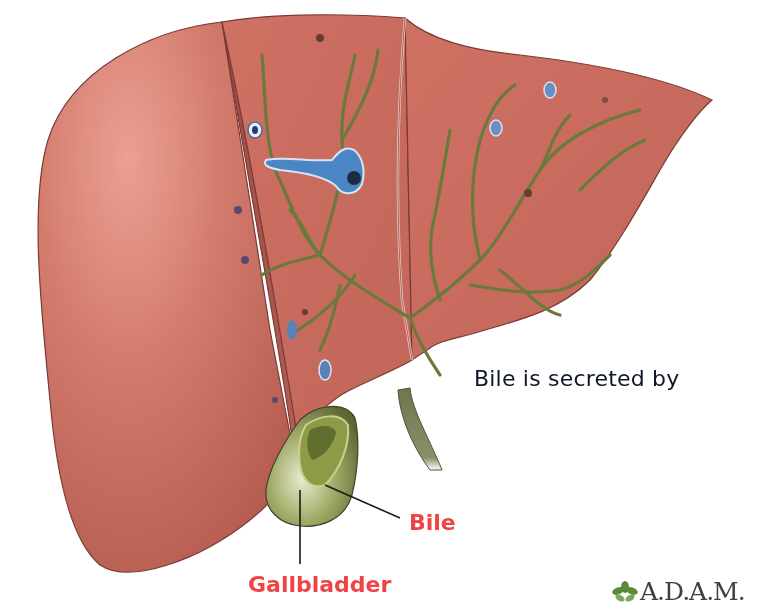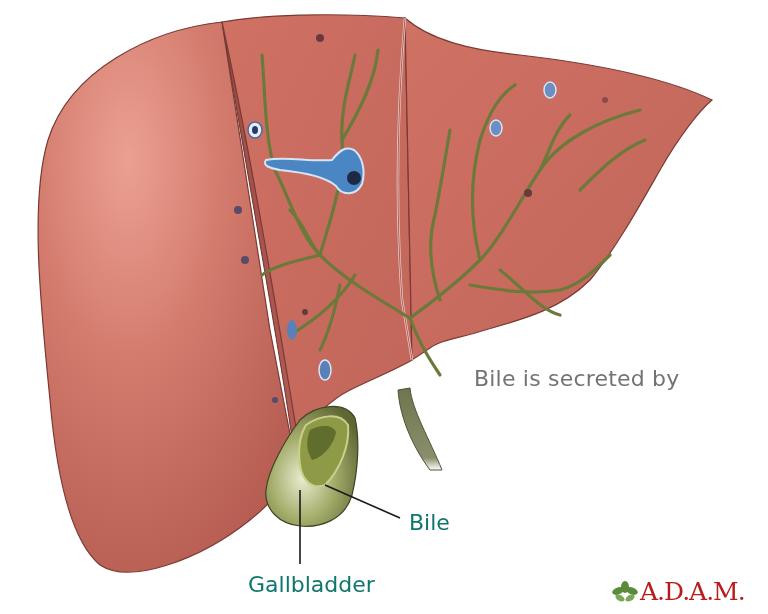--- a/index.html
+++ b/index.html
@@ -1,26 +1,26 @@
 <!DOCTYPE html>
 <html><head>
 <meta charset="utf-8">
 <style>
   html, body { margin: 0; padding: 0; background: #ffffff; }
   body { width: 768px; height: 614px; position: relative; overflow: hidden;
          font-family: "DejaVu Sans", sans-serif; }
   #stage { position: absolute; left: 0; top: 0; width: 768px; height: 614px; }
   .caption { position: absolute; left: 474px; top: 362px; font-size: 22px;
-             line-height: 34px; color: #737373; letter-spacing: 0.2px; }
+             line-height: 34px; color: #0f172a; letter-spacing: 0.2px; }
   .caption div { white-space: nowrap; }
-  .label { position: absolute; font-size: 22px; color: #0f766e; white-space: nowrap; }
+  .label { position: absolute; font-size: 22px; color: #ef4444; white-space: nowrap; font-weight: bold; }
   .label-bile { left: 409px; top: 510px; }
   .label-gb { left: 248px; top: 572px; }
   .logo { position: absolute; left: 612px; top: 577px; font-family: "DejaVu Serif", serif;
-          font-size: 25px; color: #b91c1c; letter-spacing: -1px; display: flex; align-items: center; }
+          font-size: 25px; color: #404040; letter-spacing: -1px; display: flex; align-items: center; }
   .logo .leaf { width: 26px; height: 24px; margin-right: 2px; }
 </style>
 </head>
 <body>
 
 <svg id="stage" viewBox="0 0 768 614" xmlns="http://www.w3.org/2000/svg">
   <defs>
     <radialGradient id="lobeGrad" cx="0.35" cy="0.25" r="0.85">
       <stop offset="0" stop-color="#eba092"></stop>
       <stop offset="0.45" stop-color="#d27a6c"></stop>

